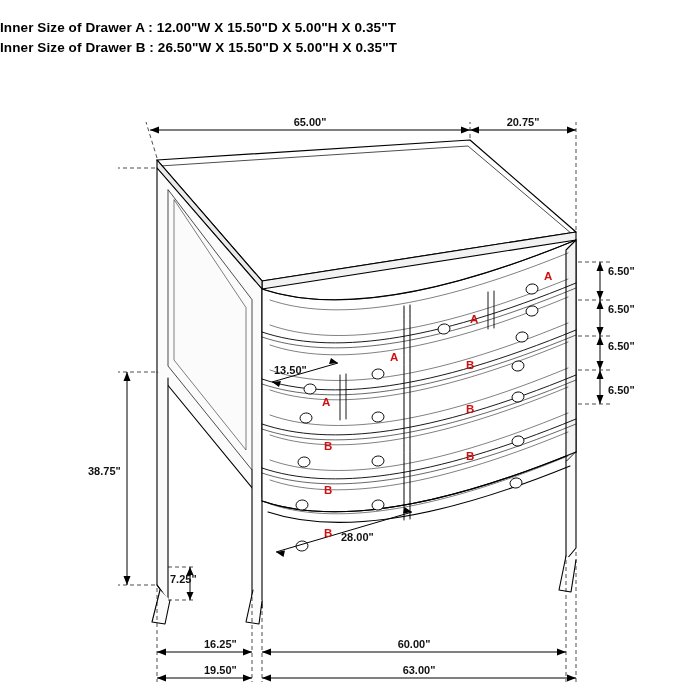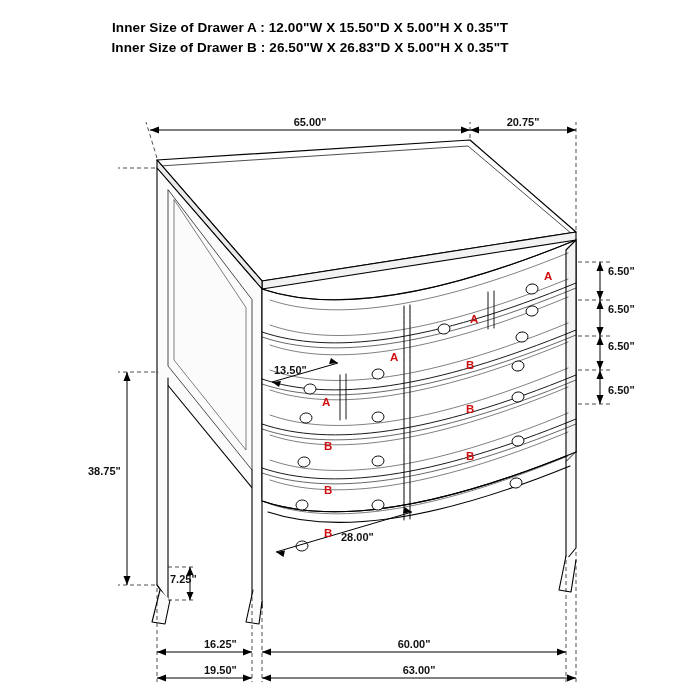--- a/index.html
+++ b/index.html
@@ -13,21 +13,21 @@
     height: 700px;
     background: #ffffff;
     font-family: "Liberation Sans", sans-serif;
     overflow: hidden;
   }
   #header {
     position: absolute;
     top: 18px;
     left: 0;
     width: 620px;
-    text-align: center;
+    text-align: left;
   }
   .header-line {
     font-size: 13.5px;
     font-weight: bold;
     color: #000000;
     line-height: 20px;
     letter-spacing: 0.1px;
     white-space: nowrap;
   }
   #stage {
@@ -51,21 +51,21 @@
     fill: #d01010;
   }
 </style>
 </head>
 <body>
 
 <div id="page">
 
   <div id="header">
     <div class="header-line">Inner Size of Drawer A : 12.00"W X 15.50"D X 5.00"H X 0.35"T</div>
-    <div class="header-line">Inner Size of Drawer B : 26.50"W X 26.83"D X 5.00"H X 0.35"T</div>
+    <div class="header-line">Inner Size of Drawer B : 26.50"W X 15.50"D X 5.00"H X 0.35"T</div>
   </div>
 
   <div id="stage">
     <svg width="700" height="700" viewBox="0 0 700 700" xmlns="http://www.w3.org/2000/svg">
 
       <g fill="none" stroke="#000000" stroke-width="1.1" stroke-linejoin="round" stroke-linecap="round">
 
         <path d="M157,160 L470,140 L576,232 L262,281 Z" fill="#ffffff" stroke="#000000" stroke-width="1.2"></path>
         <path d="M160,166 L468,146 L572,234 L264,283 Z" stroke="#000000" stroke-width="0.7"></path>
 

